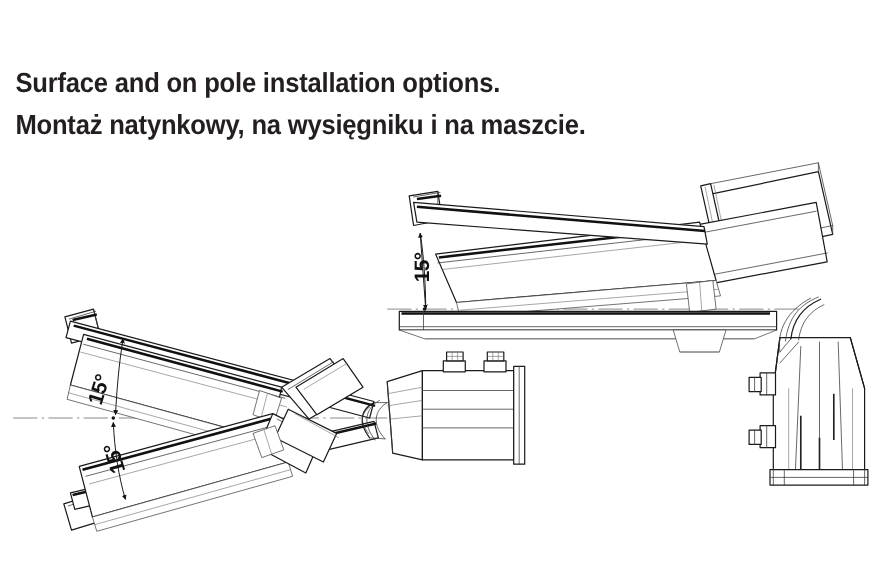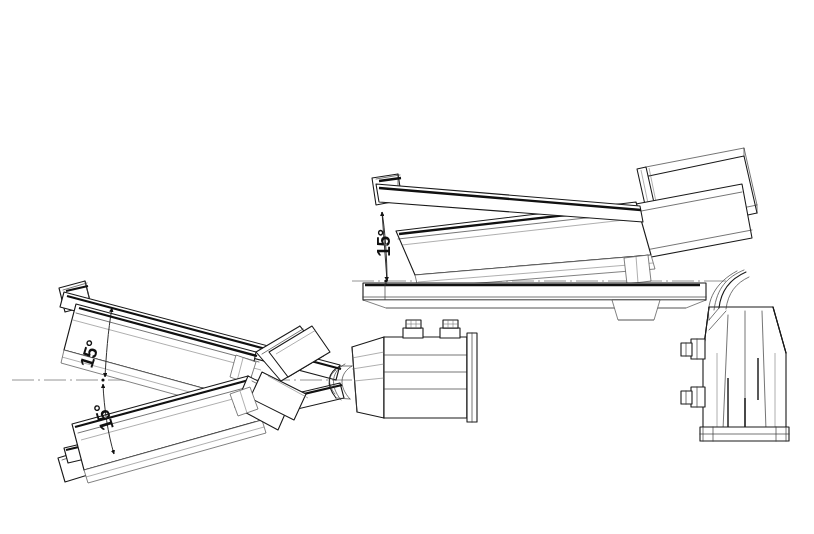--- a/index.html
+++ b/index.html
@@ -59,20 +59,24 @@
     font-size: 19px;
     fill: #111111;
     letter-spacing: -0.5px;
   }
 </style>
 </head>
 <body>
 
 <div id="page">
 
+  <div class="caption-block">
+    <div class="caption-line">Surface and on pole installation options.</div>
+    <div class="caption-line">Montaż natynkowy, na wysięgniku i na maszcie.</div>
+  </div>
 
   <div id="drawing">
   <svg width="814" height="534" viewBox="0 0 814 534" xmlns="http://www.w3.org/2000/svg">
 
     <line class="centerline" x1="12" y1="380" x2="352" y2="380"></line>
     <line class="centerline" x1="352" y1="281" x2="726" y2="281"></line>
 
     <g>
 
       <path class="face" d="M709 307 L773 307 L786 353 L786 434 L703 434 L703 353 Z"></path>

